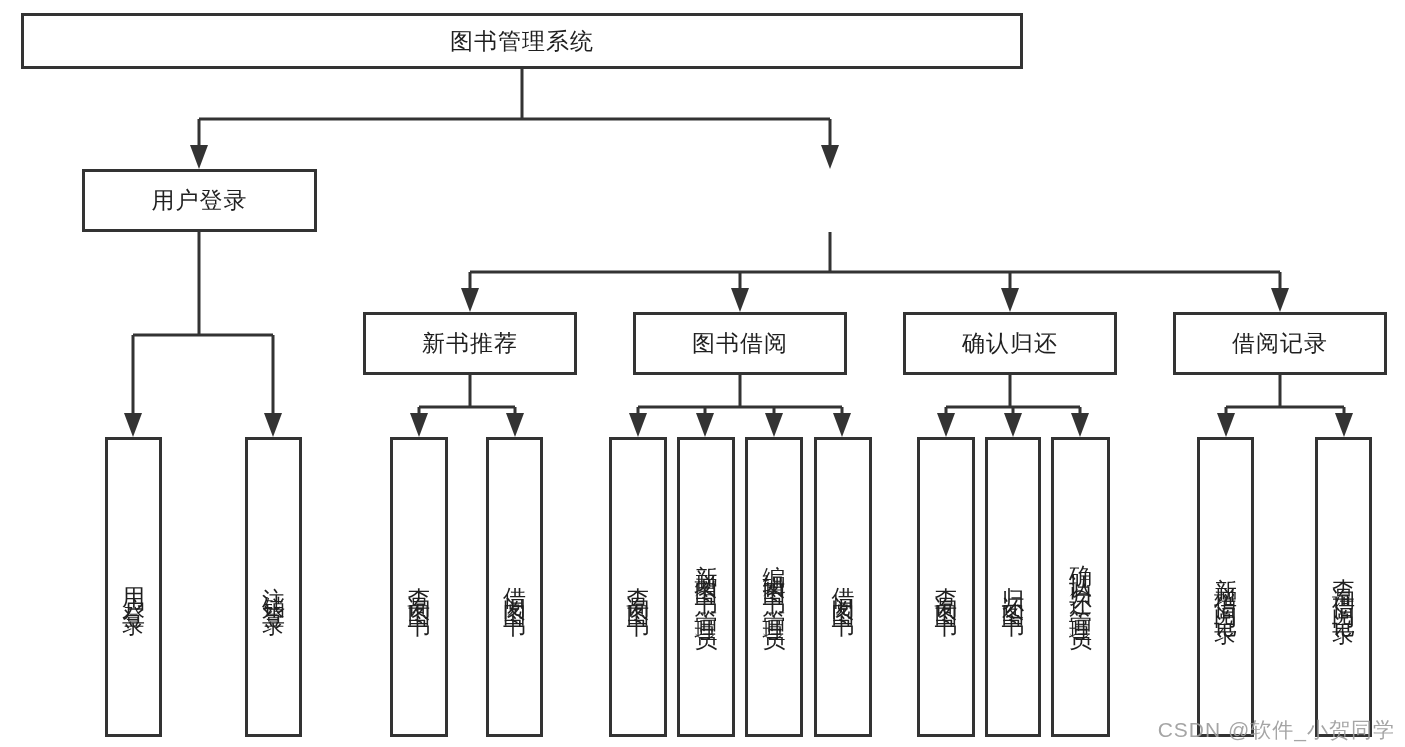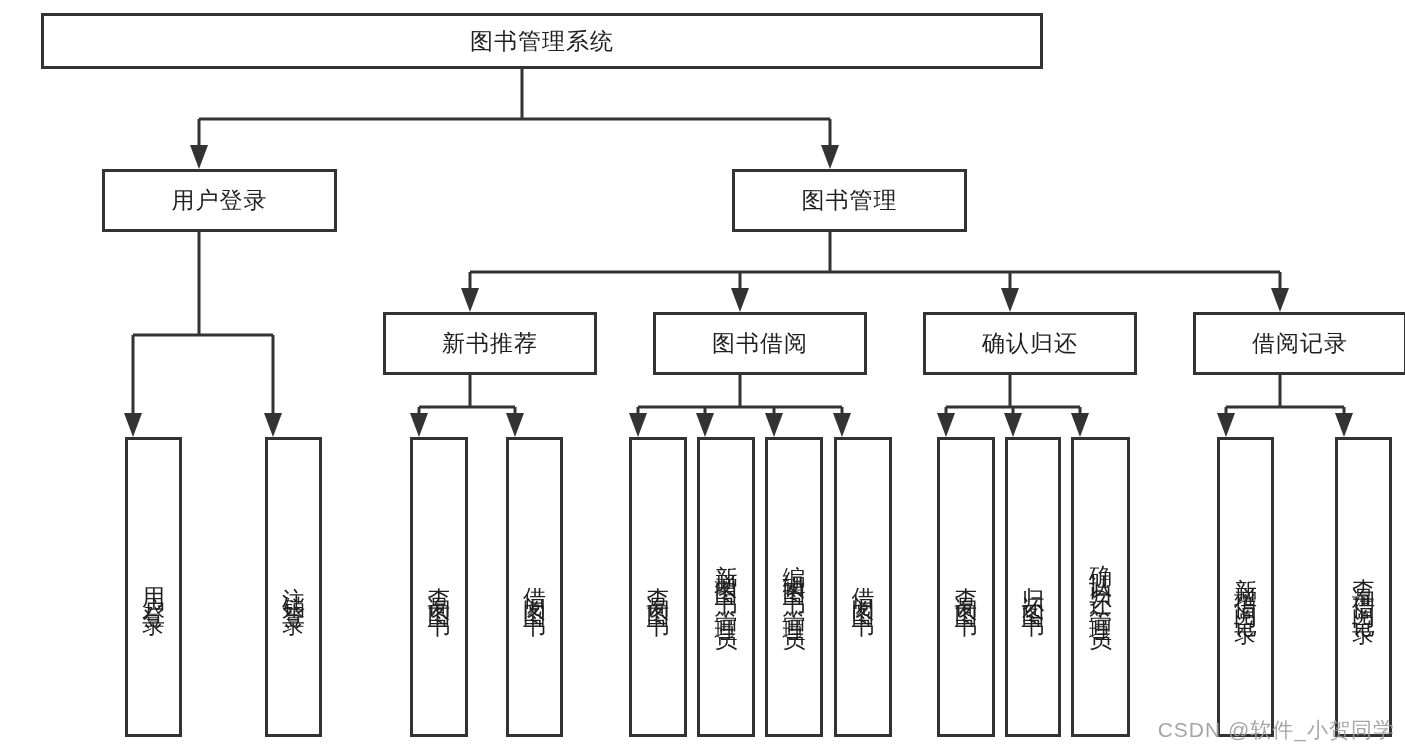--- a/index.html
+++ b/index.html
@@ -33,21 +33,20 @@
     stroke:none;
   }
   .node{
     position:absolute;
     background:#ffffff;
     border:3px solid var(--line);
     display:flex;
     align-items:center;
     justify-content:center;
     color:var(--text);
-    margin-left:20px;
   }
   .node.h .lbl{
     font-size:23px;
     letter-spacing:1px;
     white-space:nowrap;
     color:var(--text);
   }
   .node.v .lbl{
     writing-mode:vertical-rl;
     text-orientation:mixed;
@@ -106,23 +105,20 @@
     </g>
   </svg>
 
   <div class="node h" style="left:21px;top:13px;width:1002px;height:56px">
     <span class="lbl">图书管理系统</span>
   </div>
 
   <div class="node h" style="left:82px;top:169px;width:235px;height:63px">
     <span class="lbl">用户登录</span>
   </div>
-  <div class="node h" style="left:712px;top:169px;width:235px;height:63px">
-    <span class="lbl">图书管理</span>
-  </div>
 
   <div class="node h" style="left:363px;top:312px;width:214px;height:63px">
     <span class="lbl">新书推荐</span>
   </div>
   <div class="node h" style="left:633px;top:312px;width:214px;height:63px">
     <span class="lbl">图书借阅</span>
   </div>
   <div class="node h" style="left:903px;top:312px;width:214px;height:63px">
     <span class="lbl">确认归还</span>
   </div>

